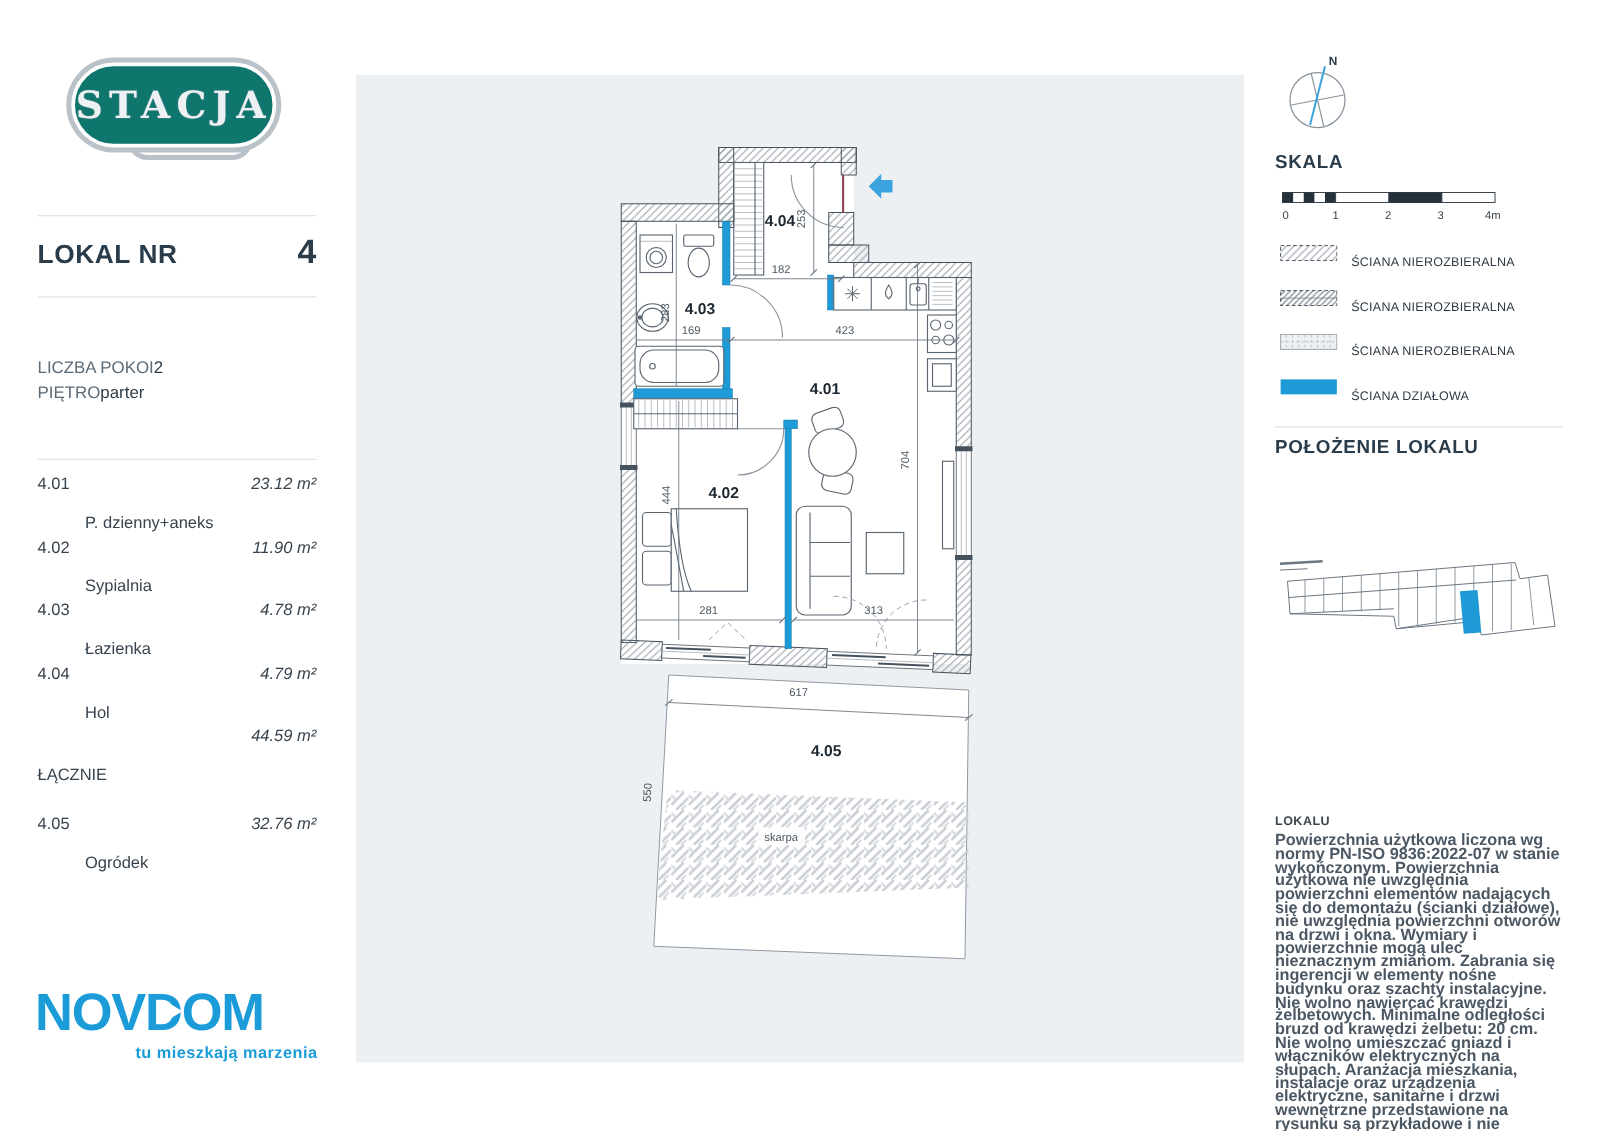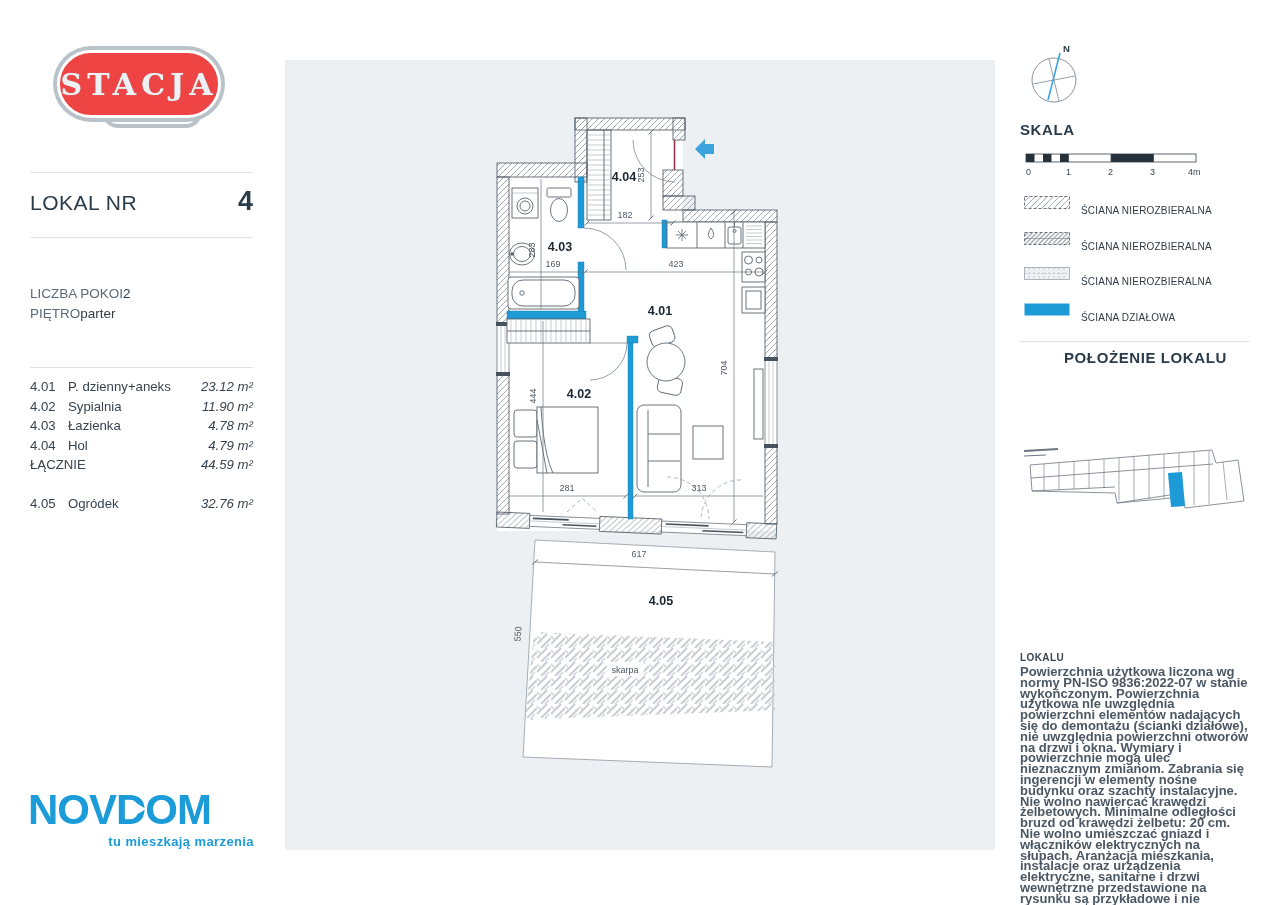--- a/index.html
+++ b/index.html
@@ -1,43 +1,43 @@
 <!DOCTYPE html>
 <html><head>
 <meta charset="utf-8">
 <style>
   html,body{margin:0;padding:0;width:1280px;height:905px;background:#fff;
     font-family:"Liberation Sans",sans-serif;overflow:hidden;position:relative;}
   .abs{position:absolute;}
   .divider{position:absolute;height:1px;background:#dfe3e8;}
 
   
-  #badge{left:57px;top:50px;width:158px;height:62px;background:#ef4444;
+  #badge{left:57px;top:50px;width:158px;height:62px;background:#0f766e;
     border:3px solid #fff;box-shadow:0 0 0 4px #bac2c9;border-radius:34px;
     display:flex;align-items:center;justify-content:center;z-index:2;}
   #badge .brand{font-family:"DejaVu Serif",serif;font-size:30px;font-weight:700;
     color:#eef1f4;letter-spacing:5px;text-shadow:0 0 1px #9aa4ad;}
   #badge-tab{left:106px;top:104px;width:86px;height:17px;background:#b5bdc5;
     border:3px solid #fff;border-top:none;box-shadow:0 0 0 4px #bac2c9;
     border-radius:0 0 12px 12px;display:flex;align-items:center;justify-content:center;z-index:1;}
   #badge-tab .sub{font-size:8px;font-weight:700;color:#eef1f4;letter-spacing:3.5px;padding-left:3px;}
 
   #unit-header{left:30px;top:186px;width:223px;display:flex;
     justify-content:space-between;align-items:baseline;}
-  #unit-header .ulabel{font-size:21px;font-weight:400;color:#2a3b4a;letter-spacing:.5px;}
+  #unit-header .ulabel{font-size:21px;font-weight:700;color:#2a3b4a;letter-spacing:.5px;}
   #unit-header .unum{font-size:27px;font-weight:700;color:#2a3b4a;}
 
   #details{left:30px;top:284px;width:223px;font-size:13.5px;color:#5a6a77;}
   #details .drow{display:flex;justify-content:flex-start;line-height:20px;}
   #details .dval{color:#2f3d49;}
 
   #roomtable{left:30px;top:377px;width:223px;font-size:13.2px;color:#37434e;}
   #roomtable .rrow{display:flex;line-height:19.5px;}
   #roomtable .rno{width:38px;}
-  #roomtable .rname{flex:1;}
+  #roomtable .rname{flex:1;margin-top:31px;}
   #roomtable .rarea{text-align:right;font-style:italic;}
   #roomtable .gap{height:19px;}
 
   
   .rc-title{font-size:15px;font-weight:600;color:#2a3b4a;letter-spacing:.6px;}
   #legend{left:1024px;top:189px;}
   .leg-item{display:flex;align-items:center;margin-bottom:8.5px;}
   .leg-swatch{width:46px;height:13px;margin-right:11px;flex:none;}
   .leg-label{font-size:10px;color:#2e3a45;letter-spacing:.2px;margin-top:16px;}
 
@@ -474,21 +474,21 @@
   <div class="leg-item">
     <svg class="leg-swatch" viewBox="0 0 46 13">
       <rect x="0.5" y="0.5" width="45" height="12" fill="#1e9bd7"></rect>
     </svg>
     <span class="leg-label">ŚCIANA DZIAŁOWA</span>
   </div>
 </div>
 
 <div class="divider" style="left:1020px;top:341px;width:230px;"></div>
 
-<div class="abs rc-title" style="left:1064px;top:349px;">POŁOŻENIE LOKALU</div>
+<div class="abs rc-title" style="left:1020px;top:349px;">POŁOŻENIE LOKALU</div>
 
 <svg class="abs" style="left:1018px;top:425px;" width="235" height="105" viewBox="0 0 235 105">
   <g transform="translate(4,18)">
     <line x1="2" y1="8" x2="36" y2="6" stroke="#6b7682" stroke-width="2.2"></line>
     <line x1="2" y1="13" x2="24" y2="12" stroke="#6b7682" stroke-width="1"></line>
     <path class="mapline" fill="#ffffff" d="M8,22 L190,7 L194,20 L216,17 L222,58 L163,65 L161,54 L95,60 L93,50 L10,48 Z"></path>
     <path class="mapline" d="M9,35 L191,21"></path>
     <path class="mapline" d="M10,48 L93,44 M95,60 L161,50"></path>
     <g stroke="#6b7682" stroke-width="0.6">
       <line x1="22" y1="21" x2="22" y2="47"></line>

